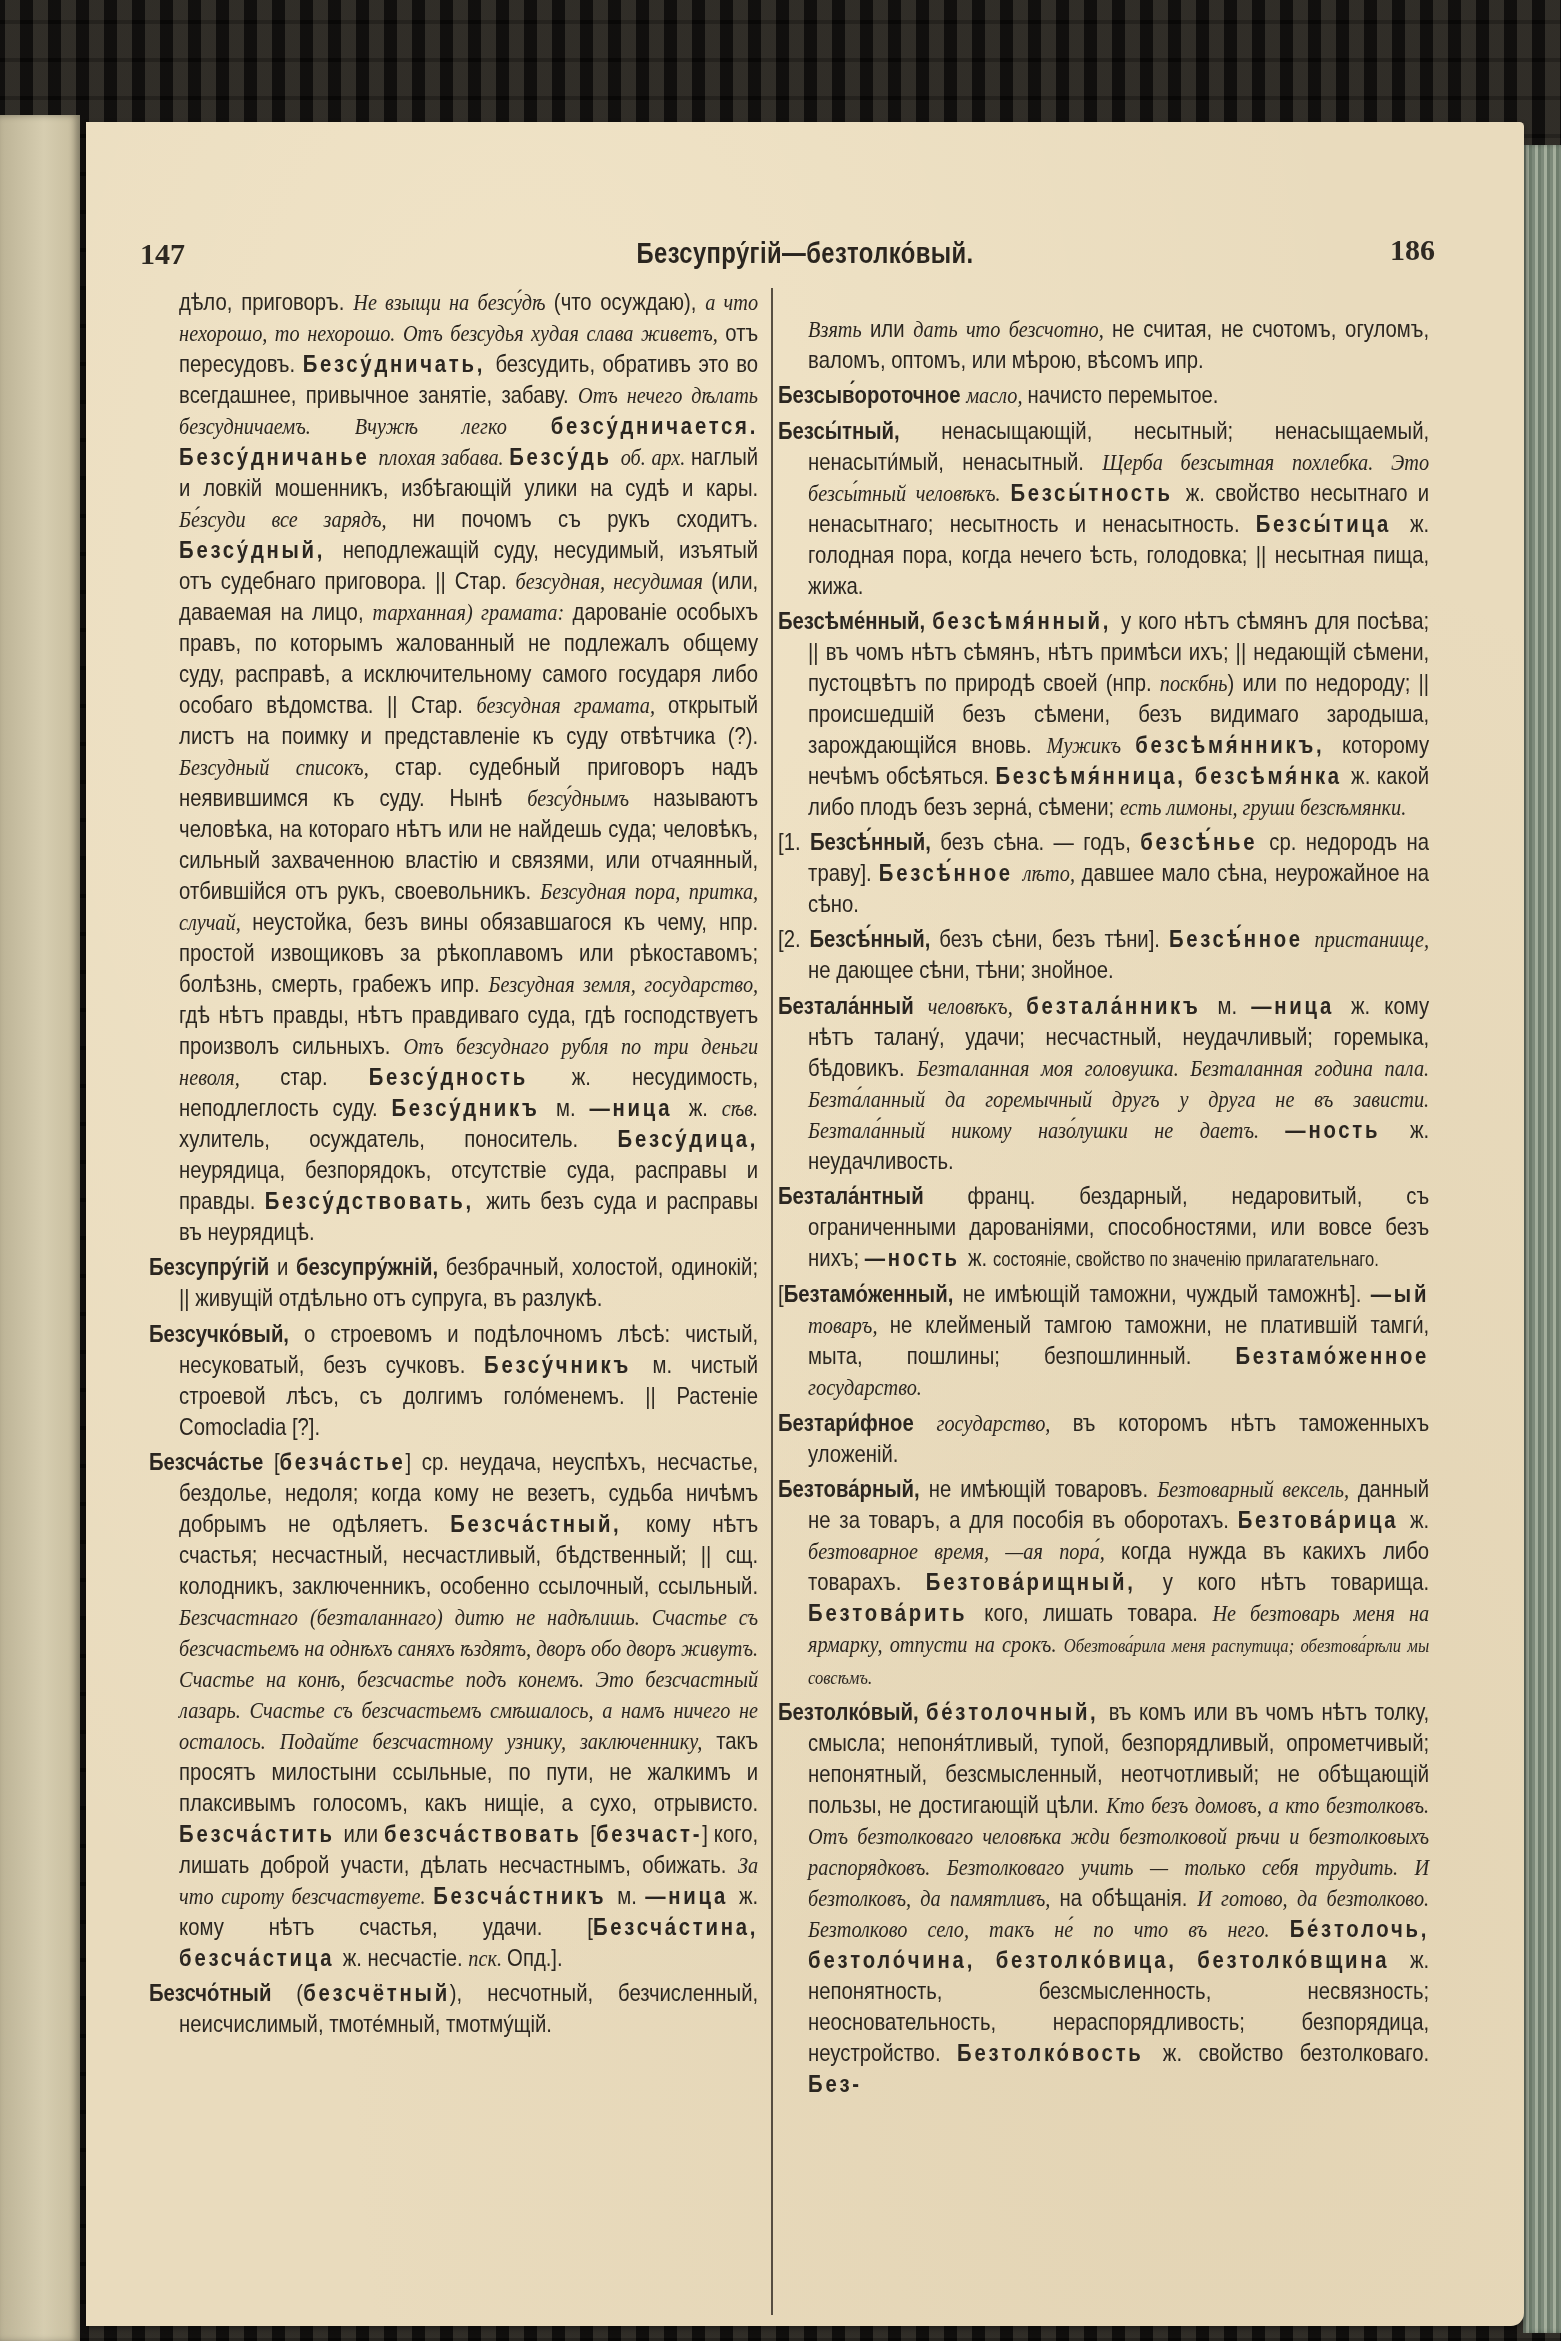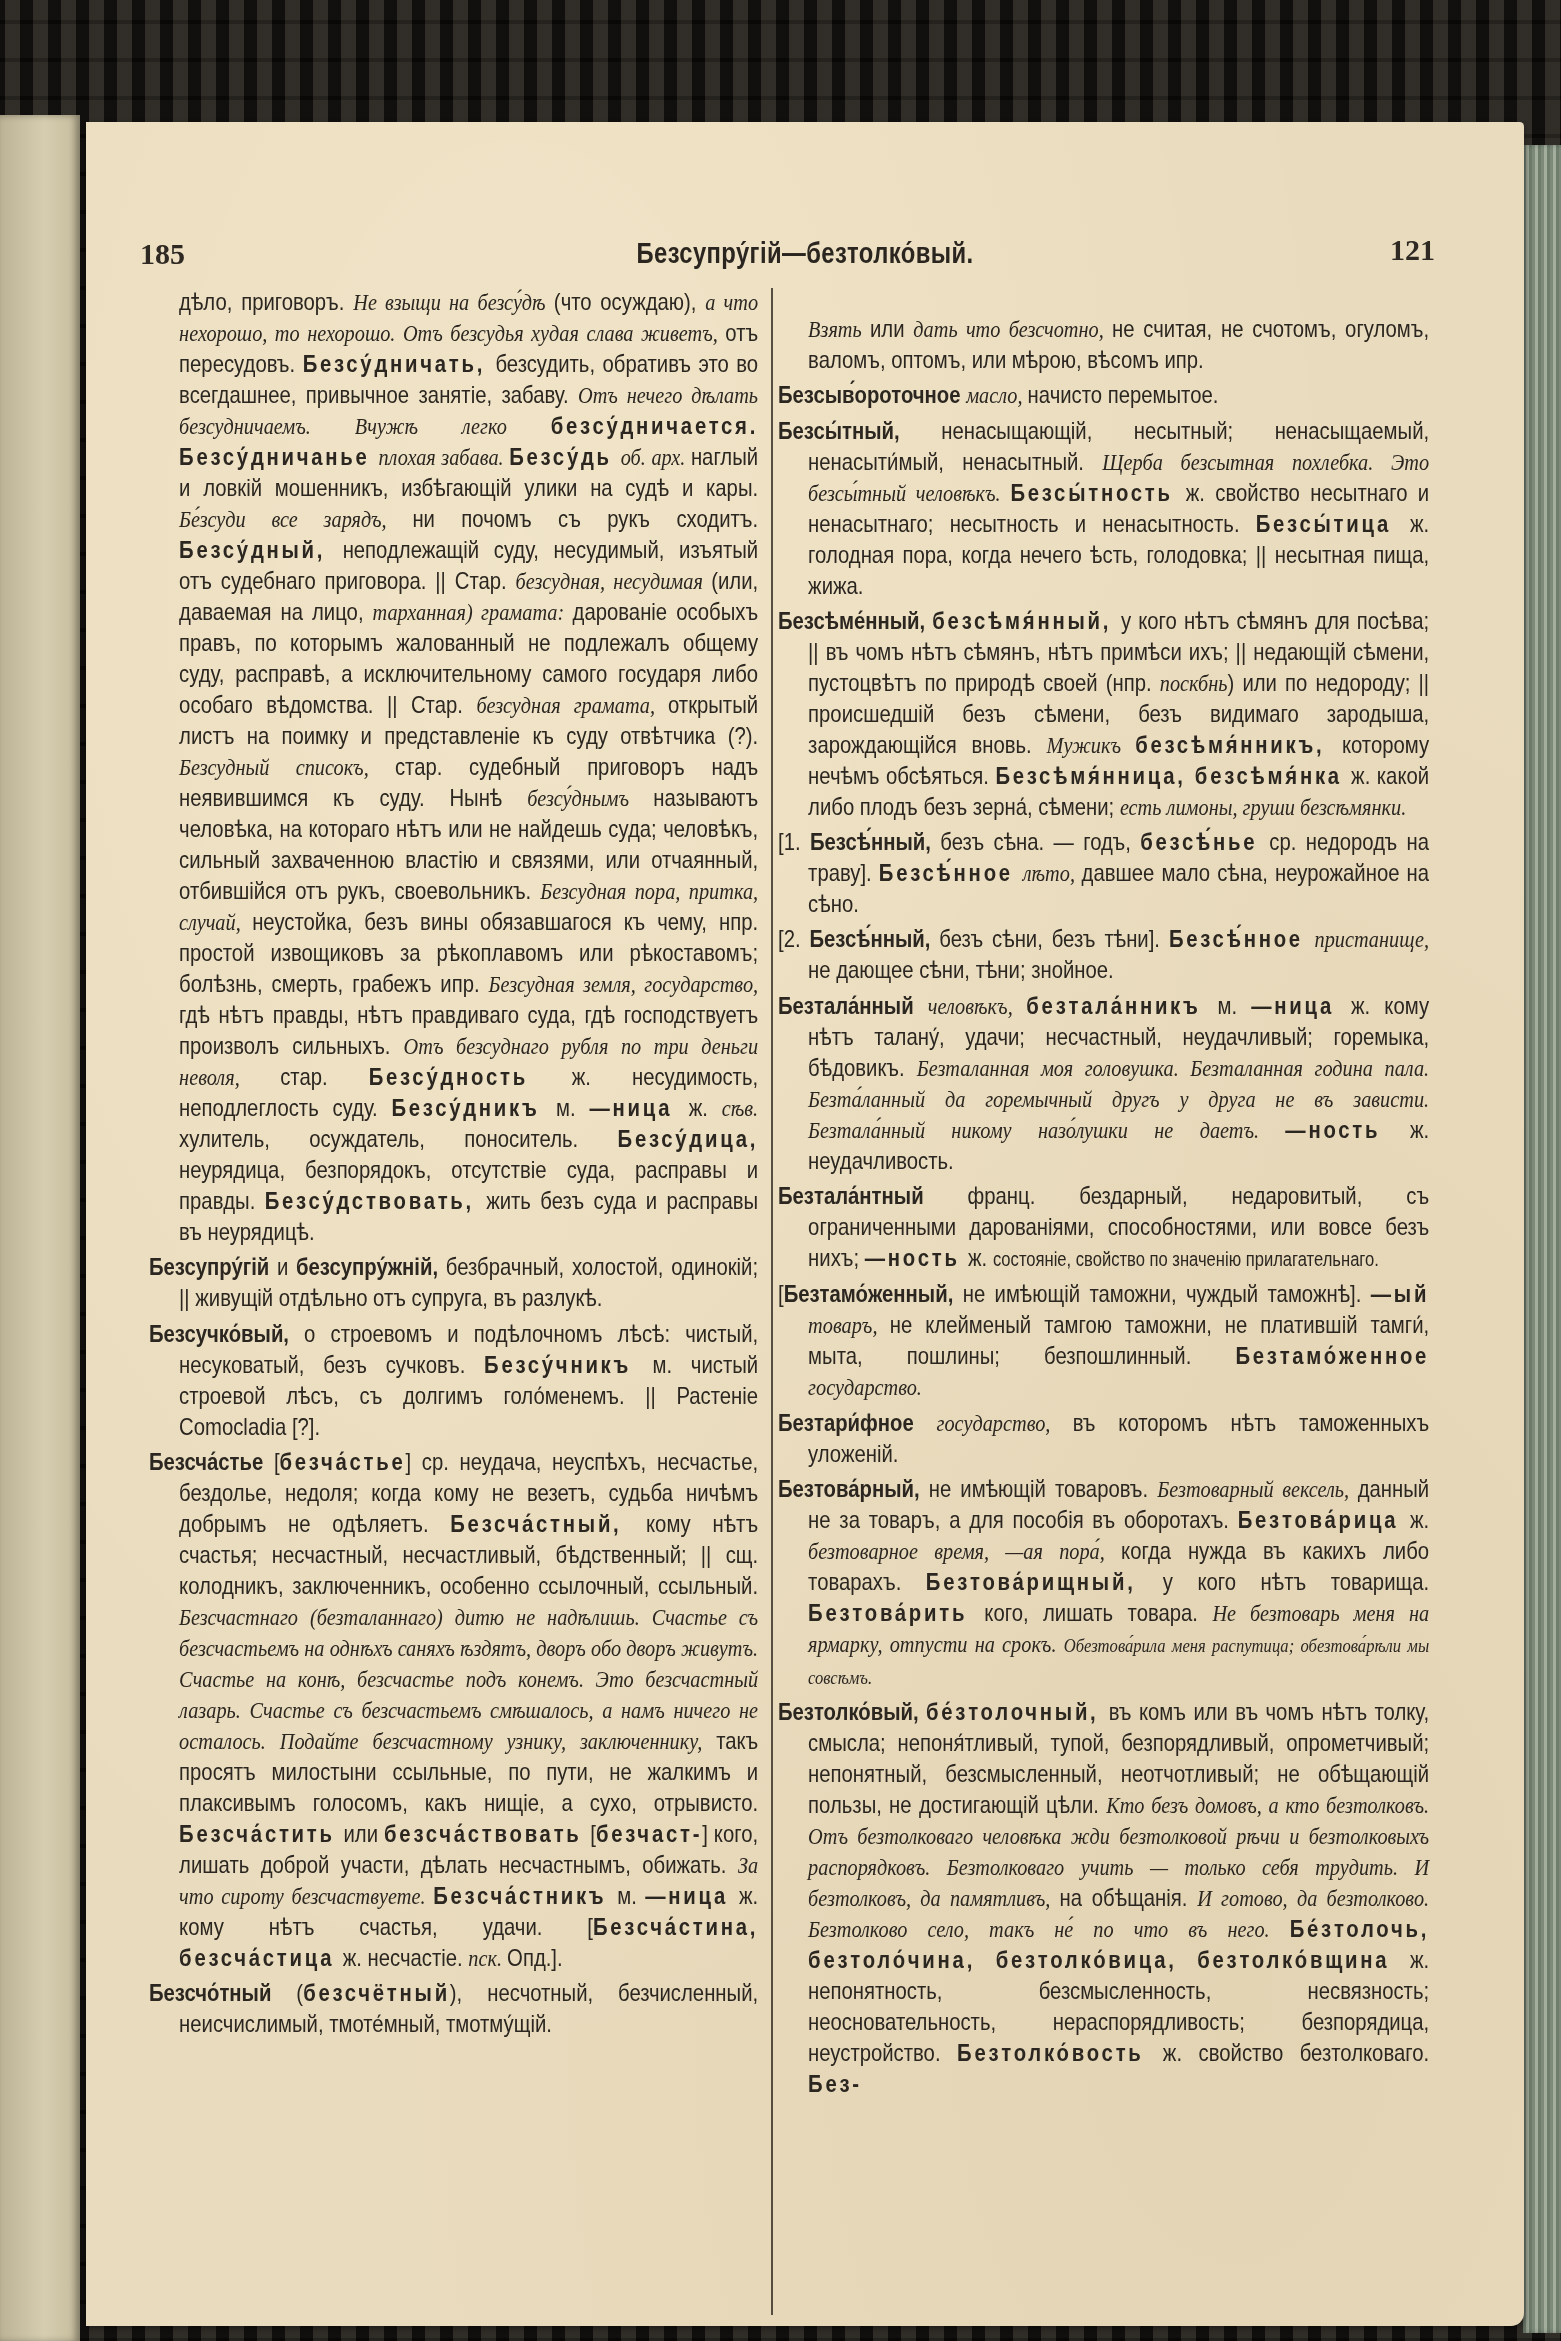--- a/index.html
+++ b/index.html
@@ -55,23 +55,23 @@
   .sm{font-size:19.3px;}
 </style>
 </head>
 <body>
 
 <div class="left-page-sliver"></div>
 <div class="page-edges"></div>
 
 <div class="page">
   <div class="running-head">
-    <span class="page-num left">185</span>
+    <span class="page-num left">147</span>
     <div class="head-title">Безсупру́гій—безтолко́вый.</div>
-    <span class="page-num right">121</span>
+    <span class="page-num right">186</span>
   </div>
 
   <div class="column left">
     <div class="col-inner" id="left-col-inner">
         <p class="entry cont"><span>дѣло, приговоръ. </span><span class="it">Не взыщи на безсу́дѣ </span><span>(что осуждаю), </span><span class="it">а что нехорошо, то нехорошо. Отъ безсудья худая слава живетъ, </span><span>отъ пересудовъ. </span><span class="hw-spaced">Безсу́дничать, </span><span>безсудить, обративъ это во всегдашнее, привычное занятіе, забаву. </span><span class="it">Отъ нечего дѣлать безсудничаемъ. Вчужѣ легко </span><span class="hw-spaced">безсу́дничается. Безсу́дничанье </span><span class="it">плохая забава. </span><span class="hw-spaced">Безсу́дь </span><span class="it">об. арх. </span><span>наглый и ловкій мошенникъ, избѣгающій улики на судѣ и кары. </span><span class="it">Бе́зсуди все зарядъ, </span><span>ни почомъ съ рукъ сходитъ. </span><span class="hw-spaced">Безсу́дный, </span><span>неподлежащій суду, несудимый, изъятый отъ судебнаго приговора. || Стар. </span><span class="it">безсудная, несудимая </span><span>(или, даваемая на лицо, </span><span class="it">тарханная) грамата: </span><span>дарованіе особыхъ правъ, по которымъ жалованный не подлежалъ общему суду, расправѣ, а исключительному самого государя либо особаго вѣдомства. || Стар. </span><span class="it">безсудная грамата, </span><span>открытый листъ на поимку и представленіе къ суду отвѣтчика (?). </span><span class="it">Безсудный списокъ, </span><span>стар. судебный приговоръ надъ неявившимся къ суду. Нынѣ </span><span class="it">безсу́днымъ </span><span>называютъ человѣка, на котораго нѣтъ или не найдешь суда; человѣкъ, сильный захваченною властію и связями, или отчаянный, отбившійся отъ рукъ, своевольникъ. </span><span class="it">Безсудная пора, притка, случай, </span><span>неустойка, безъ вины обязавшагося къ чему, нпр. простой извощиковъ за рѣкоплавомъ или рѣкоставомъ; болѣзнь, смерть, грабежъ ипр. </span><span class="it">Безсудная земля, государство, </span><span>гдѣ нѣтъ правды, нѣтъ правдиваго суда, гдѣ господствуетъ произволъ сильныхъ. </span><span class="it">Отъ безсуднаго рубля по три деньги неволя, </span><span>стар. </span><span class="hw-spaced">Безсу́дность </span><span>ж. несудимость, неподлеглость суду. </span><span class="hw-spaced">Безсу́дникъ </span><span>м. </span><span class="hw-spaced">—ница </span><span>ж. </span><span class="it">сѣв. </span><span>хулитель, осуждатель, поноситель. </span><span class="hw-spaced">Безсу́дица, </span><span>неурядица, безпорядокъ, отсутствіе суда, расправы и правды. </span><span class="hw-spaced">Безсу́дствовать, </span><span>жить безъ суда и расправы въ неурядицѣ.</span></p>
         <p class="entry"><span class="hw">Безсупру́гій </span><span>и </span><span class="hw">безсупру́жній, </span><span>безбрачный, холостой, одинокій; || живущій отдѣльно отъ супруга, въ разлукѣ.</span></p>
         <p class="entry"><span class="hw">Безсучко́вый, </span><span>о строевомъ и подѣлочномъ лѣсѣ: чистый, несуковатый, безъ сучковъ. </span><span class="hw-spaced">Безсу́чникъ </span><span>м. чистый строевой лѣсъ, съ долгимъ голо́менемъ. || Растеніе Comocladia [?].</span></p>
         <p class="entry"><span class="hw">Безсча́стье </span><span>[</span><span class="hw-spaced">безча́стье</span><span>] ср. неудача, неуспѣхъ, несчастье, бездолье, недоля; когда кому не везетъ, судьба ничѣмъ добрымъ не одѣляетъ. </span><span class="hw-spaced">Безсча́стный, </span><span>кому нѣтъ счастья; несчастный, несчастливый, бѣдственный; || сщ. колодникъ, заключенникъ, особенно ссылочный, ссыльный. </span><span class="it">Безсчастнаго (безталаннаго) дитю не надѣлишь. Счастье съ безсчастьемъ на однѣхъ саняхъ ѣздятъ, дворъ обо дворъ живутъ. Счастье на конѣ, безсчастье подъ конемъ. Это безсчастный лазарь. Счастье съ безсчастьемъ смѣшалось, а намъ ничего не осталось. Подайте безсчастному узнику, заключеннику, </span><span>такъ просятъ милостыни ссыльные, по пути, не жалкимъ и плаксивымъ голосомъ, какъ нищіе, а сухо, отрывисто. </span><span class="hw-spaced">Безсча́стить </span><span>или </span><span class="hw-spaced">безсча́ствовать </span><span>[</span><span class="hw-spaced">безчаст-</span><span>] кого, лишать доброй участи, дѣлать несчастнымъ, обижать. </span><span class="it">За что сироту безсчаствуете. </span><span class="hw-spaced">Безсча́стникъ </span><span>м. </span><span class="hw-spaced">—ница </span><span>ж. кому нѣтъ счастья, удачи. [</span><span class="hw-spaced">Безсча́стина, безсча́стица </span><span>ж. несчастіе. </span><span class="it">пск. </span><span>Опд.].</span></p>
         <p class="entry"><span class="hw">Безсчо́тный </span><span>(</span><span class="hw-spaced">безсчётный</span><span>), несчотный, безчисленный, неисчислимый, тмоте́мный, тмотму́щій.</span></p>
       </div>

